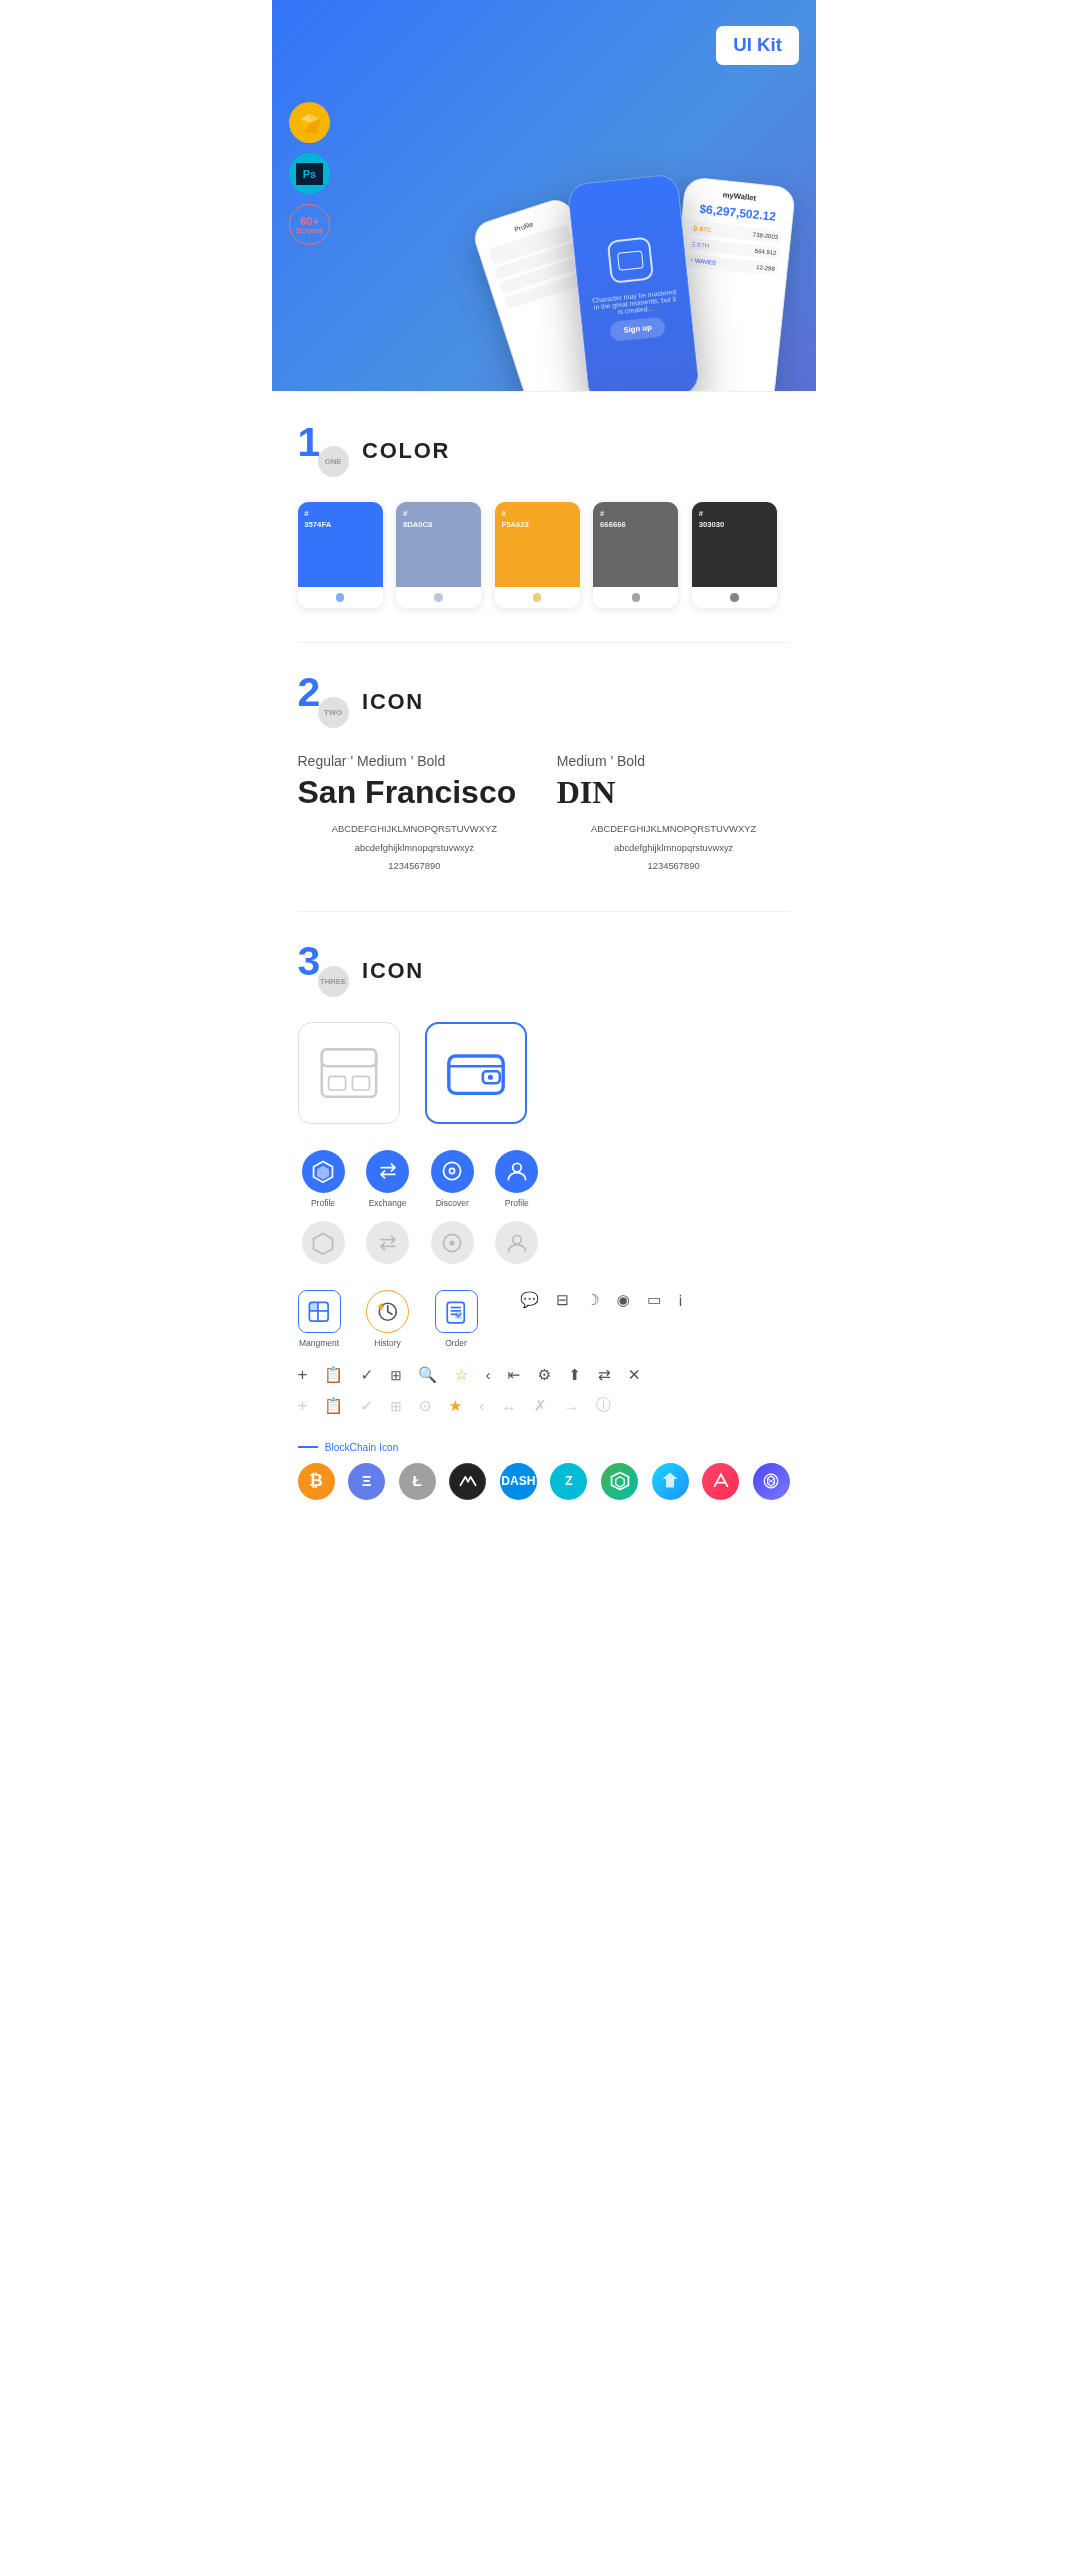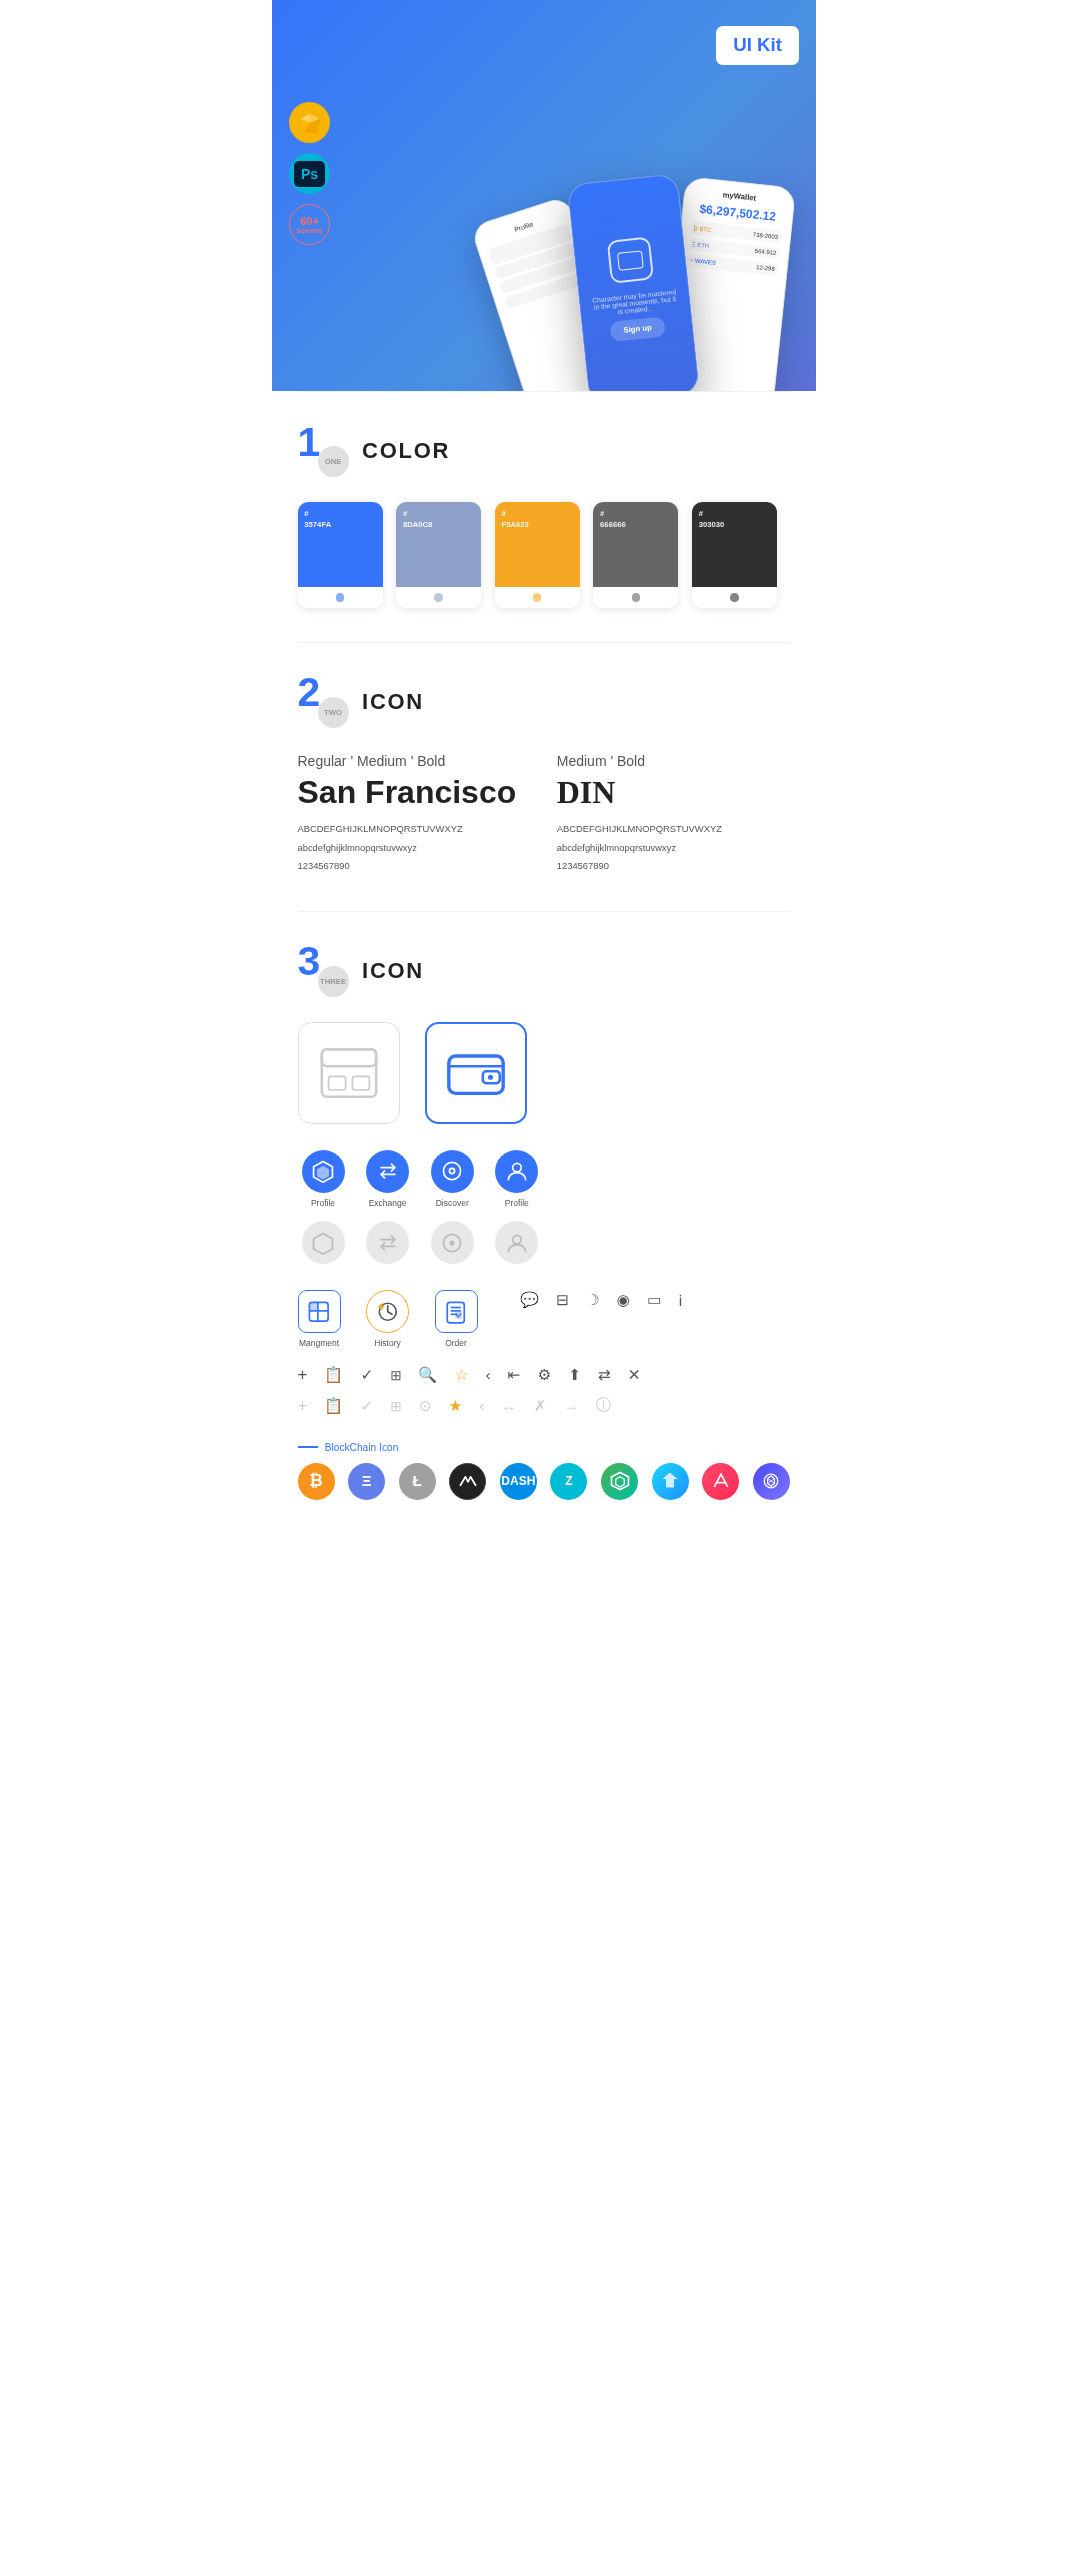--- a/index.html
+++ b/index.html
@@ -136,21 +136,21 @@
       width: 8.5px; height: 8.5px;
       border-radius: 50%;
       opacity: 0.6;
     }
 
     
     .font-grid { display: grid; grid-template-columns: 1fr 1fr; gap: 25.5px; }
     .font-label { font-size: 14px; color: #555; margin-bottom: 5.1px; }
     .font-name-sf { font-size: 32px; font-weight: 800; color: #222; margin-bottom: 10.2px; }
     .font-name-din { font-size: 32px; font-weight: 800; color: #222; font-family: 'Georgia', serif; margin-bottom: 10.2px; }
-    .font-chars { font-size: 9.4px; color: #555; margin-bottom: 3.4px; line-height: 1.6; }
+    .font-chars { font-size: 9.4px; color: #555; margin-bottom: 3.4px; line-height: 1.6; text-align: center; }
     .icon-placeholder-gray {
       width: 102px; height: 102px;
       border: 1.7px solid #ddd;
       border-radius: 13.6px;
       display: flex; align-items: center; justify-content: center;
       position: relative;
     }
     .icon-placeholder-blue {
       width: 102px; height: 102px;
       border: 2.6px solid #3574FA;
@@ -200,21 +200,21 @@
       <svg width="24" height="22" viewBox="0 0 28 26">
         <polygon points="14,2 26,8 22,24 6,24 2,8" fill="#F7B500" stroke="#E6A800" stroke-width="1"></polygon>
         <polygon points="14,2 26,8 14,13" fill="#FDCA47"></polygon>
         <polygon points="14,2 2,8 14,13" fill="#FDD16B"></polygon>
         <polygon points="2,8 14,13 6,24" fill="#FCBA02"></polygon>
         <polygon points="26,8 22,24 14,13" fill="#EDA800"></polygon>
         <polygon points="6,24 14,13 22,24" fill="#F5A100"></polygon>
       </svg>
     </div>
     <div class="badge-ps">
-      <span style="font-size:14px;font-weight:700;color:#00B4D8;background:#001E36;padding:5.1px 6.8px;border-radius:5px;">Ps</span>
+      <span style="font-size:11px;font-weight:700;color:#00B4D8;background:#001E36;padding:5.1px 6.8px;border-radius:0;">Ps</span>
     </div>
     <div class="badge-screens">
       <span style="font-size:11px;font-weight:700;line-height:1;text-align:center;">60+</span>
       <span style="font-size:6.8px;font-weight:600;">Screens</span>
     </div>
   </div>
 
   <div style="position:absolute;right:17px;bottom:0;display:flex;gap:-8.5px;align-items:flex-end;">
 
     <div style="width:102px;height:204px;background:#f0f0f0;border-radius:18.7px;box-shadow:0 12.8px 34px rgba(0,0,0,0.25);transform:rotate(-18deg) translateX(17px) translateY(25.5px);overflow:hidden;border:1.7px solid #e0e0e0;">

